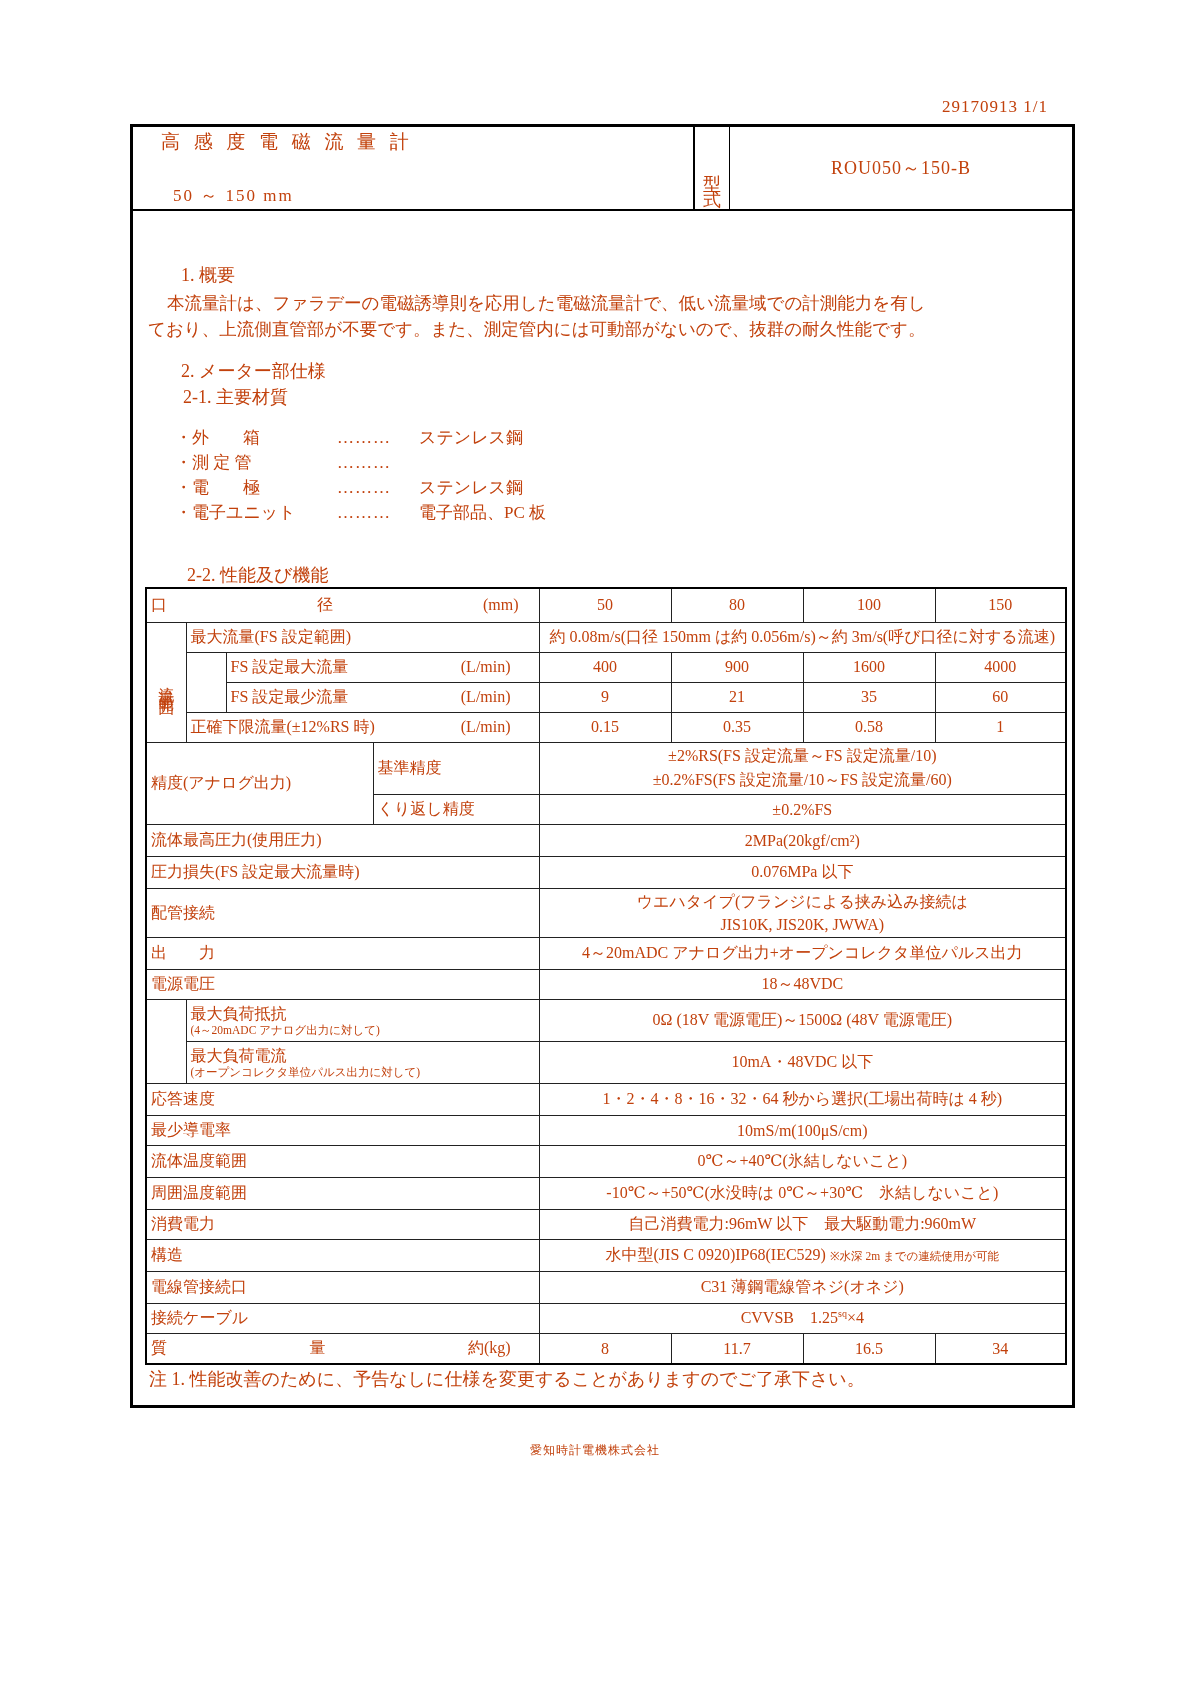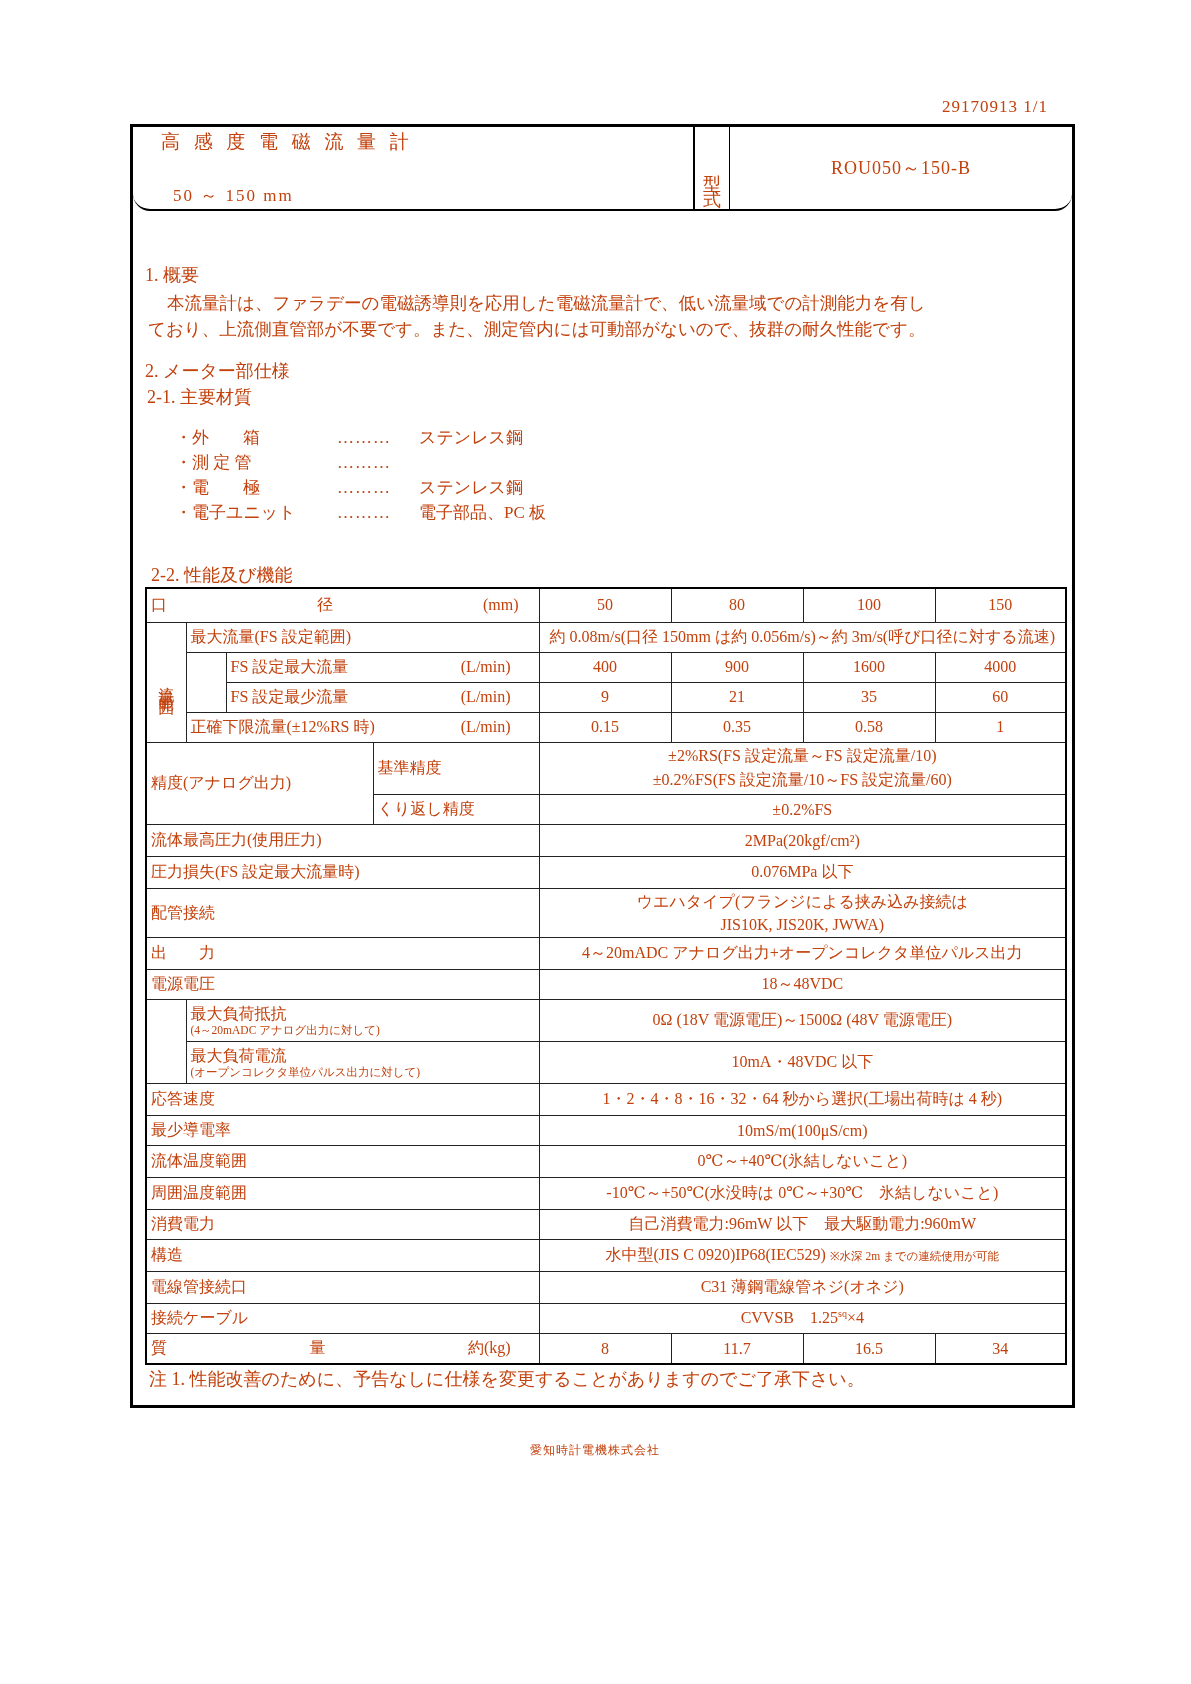--- a/index.html
+++ b/index.html
@@ -19,33 +19,33 @@
   .doc-frame {
     position:absolute; left:130px; top:124px;
     width:945px; height:1284px;
     border:3px solid #000;
   }
   .doc-title-row {
     height:48px; border-bottom:2px solid #000;
     display:flex; align-items:center; justify-content:center;
   }
   .doc-title { font-size:27px; letter-spacing:2em; margin-right:-2em; white-space:nowrap; }
-  .product-row { display:flex; height:84px; border-bottom:2px solid #000;border-radius:17px; }
+  .product-row { display:flex; height:84px; border-bottom:2px solid #000; }
   .product-name { flex:1; padding-left:28px; display:flex; flex-direction:column; justify-content:center; gap:6px; }
   .product-name .nm { font-size:19px; letter-spacing:0.72em; white-space:nowrap; }
   .product-name .rng { font-size:17px; padding-left:12px; letter-spacing:2px;margin-top:23px; }
   .model-label {
     width:37px; border-left:2px solid #000; border-right:1px solid #000;
     display:flex; align-items:center; justify-content:center;
   }
   .model-label span { writing-mode:vertical-rl; text-orientation:upright; font-size:18px; letter-spacing:16px; margin-bottom:-16px; }
   .model-value { width:342px; display:flex; align-items:center; justify-content:center; font-size:18px; letter-spacing:1px; }
 
   .abs { position:absolute; }
-  .h-sec { font-size:18px; white-space:nowrap; }
+  .h-sec { font-size:18px; white-space:nowrap;margin-left:36px; }
   .body-line { font-size:17.5px; white-space:nowrap; }
 
   .mat-row { display:flex; align-items:baseline; height:25px; font-size:17px; white-space:nowrap; }
   .mat-label { width:162px; }
   .mat-dots { width:82px; letter-spacing:1px; }
   .mat-value { flex:1; }
 
   table.spec { border-collapse:collapse; table-layout:fixed; width:920px; border:2px solid #000; }
   table.spec td { border:1px solid #222; font-size:16px; vertical-align:middle; padding:1px 4px; }
   td.lbl { text-align:left; padding-left:9px; white-space:nowrap; }

